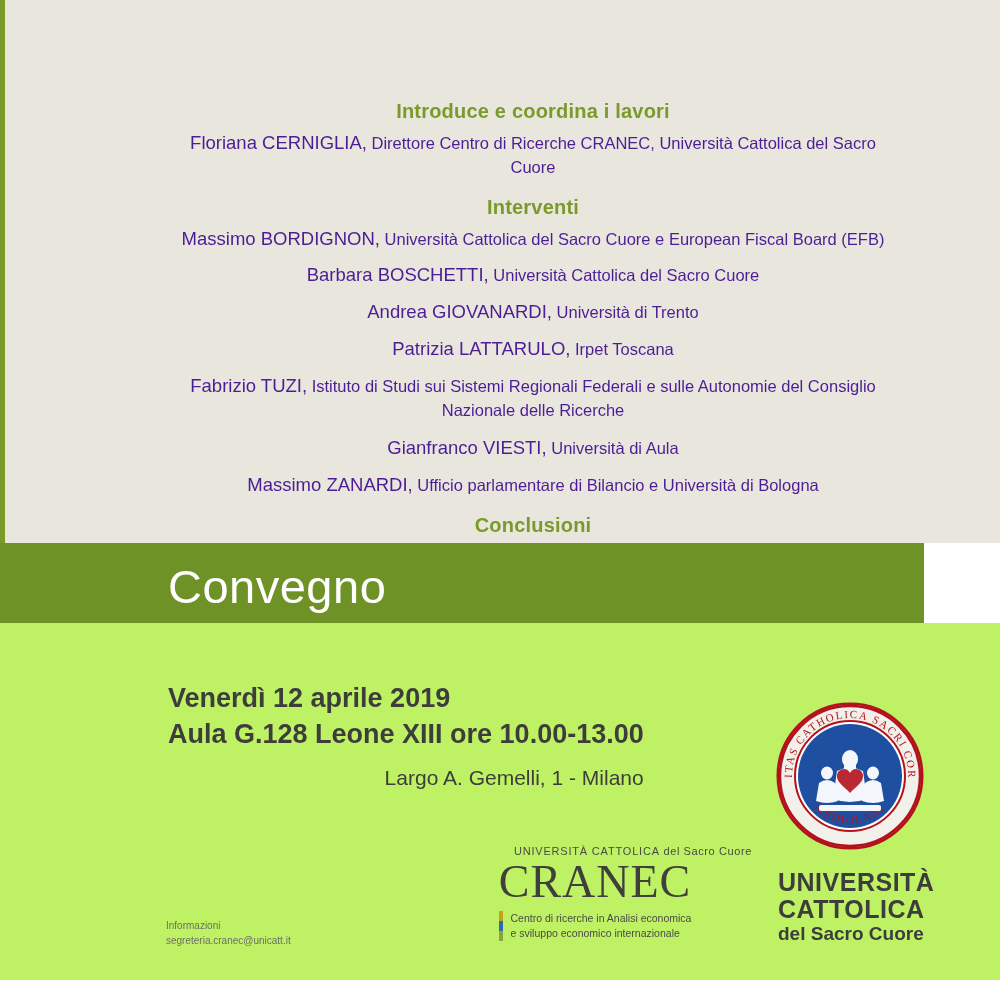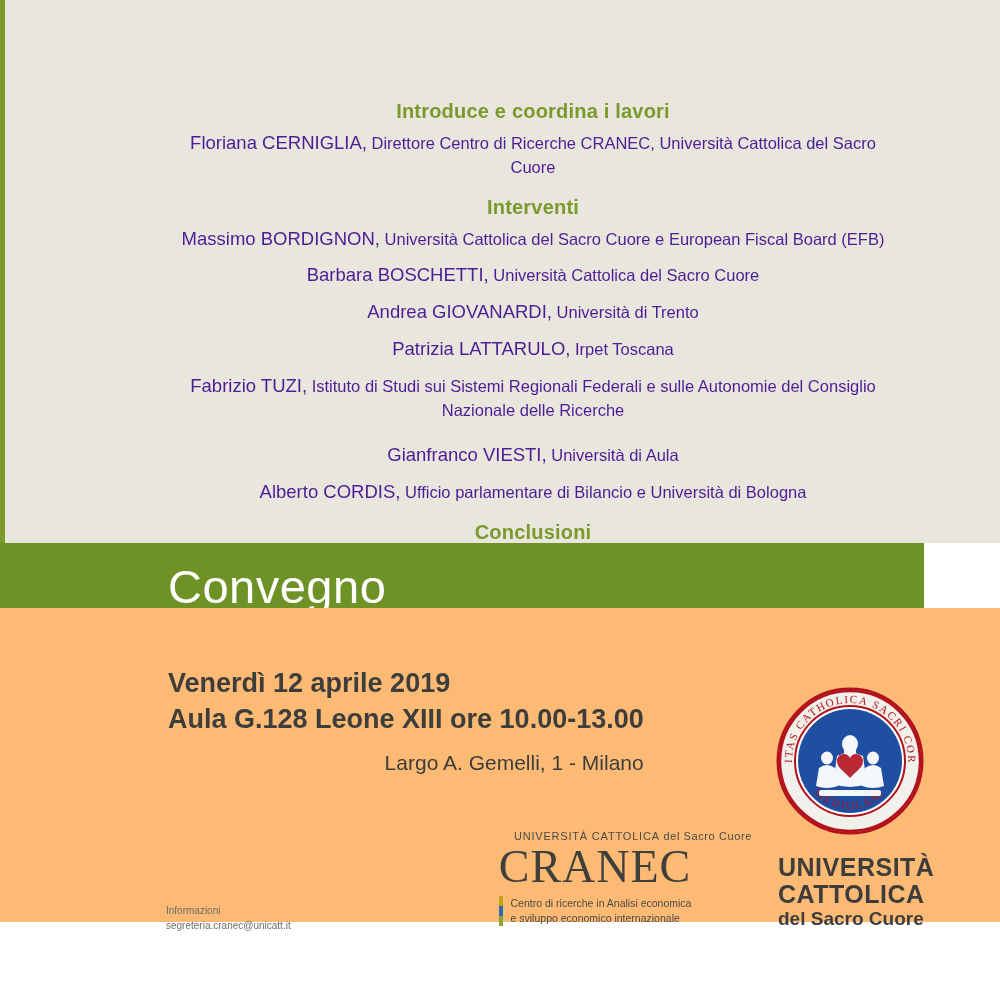--- a/index.html
+++ b/index.html
@@ -57,21 +57,21 @@
     line-height: 1.36;
     margin: 0 0 11px 0;
   }
   .entry .nm {
     font-size: 18.5px;
   }
   .entry .aff {
     font-size: 16.5px;
   }
   .entry.multi {
-    margin-bottom: 20px;
+    margin-bottom: 13px;
   }
   .entry.last-of-group {
     margin-bottom: 16px;
   }
 
   
   .green-band {
     position: absolute;
     left: 0;
     top: 543px;
@@ -86,24 +86,24 @@
     color: #ffffff;
     font-size: 47px;
     letter-spacing: 0.5px;
     font-weight: 400;
   }
 
   
   .bottom {
     position: absolute;
     left: 0;
-    top: 608px;
+    top: 623px;
     width: 1000px;
-    height: 314px;
-    background: #fdba74;
+    height: 357px;
+    background: #bef264;
   }
   .when {
     position: absolute;
     left: 168px;
     top: 58px;
     color: #3d3d3b;
   }
   .when .l1 {
     font-size: 27px;
     font-weight: bold;
@@ -246,21 +246,21 @@
       <div class="entry">
         <span class="nm">Patrizia LATTARULO,</span><span class="aff"> Irpet Toscana</span>
       </div>
       <div class="entry multi">
         <span class="nm">Fabrizio TUZI,</span><span class="aff"> Istituto di Studi sui Sistemi Regionali Federali e sulle Autonomie del Consiglio Nazionale delle Ricerche</span>
       </div>
       <div class="entry">
         <span class="nm">Gianfranco VIESTI,</span><span class="aff"> Università di Aula</span>
       </div>
       <div class="entry last-of-group">
-        <span class="nm">Alberto CORDIS,</span><span class="aff"> Ufficio parlamentare di Bilancio e Università di Bologna</span>
+        <span class="nm">Massimo ZANARDI,</span><span class="aff"> Ufficio parlamentare di Bilancio e Università di Bologna</span>
       </div>
 
       <div class="sec-head">Conclusioni</div>
 
       <div class="entry">
         <span class="nm">Assessore Autonomia e Cultura, Regione Lombardia</span>
       </div>
 
     </div>
   </div>

